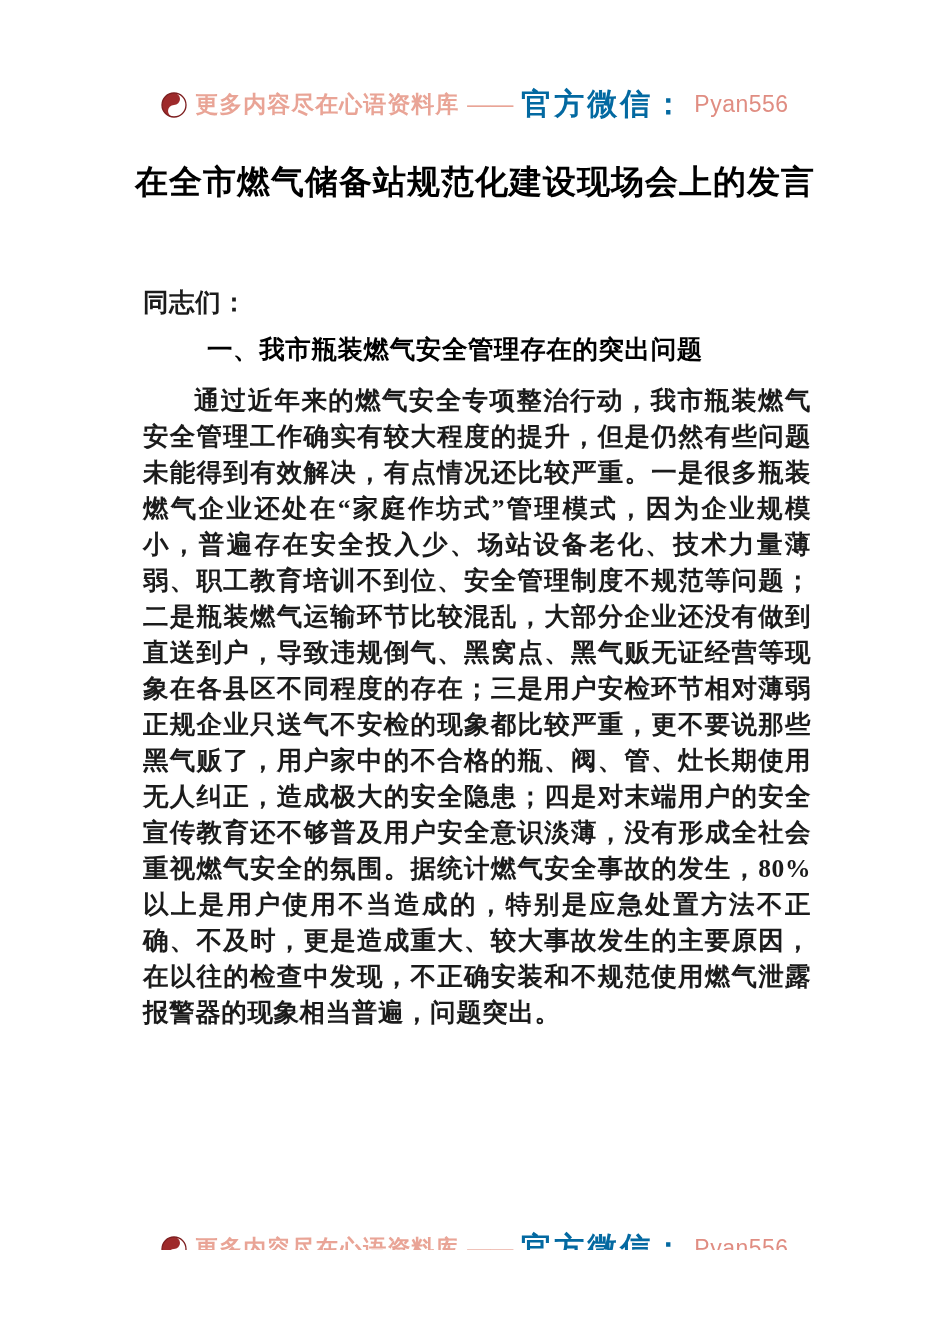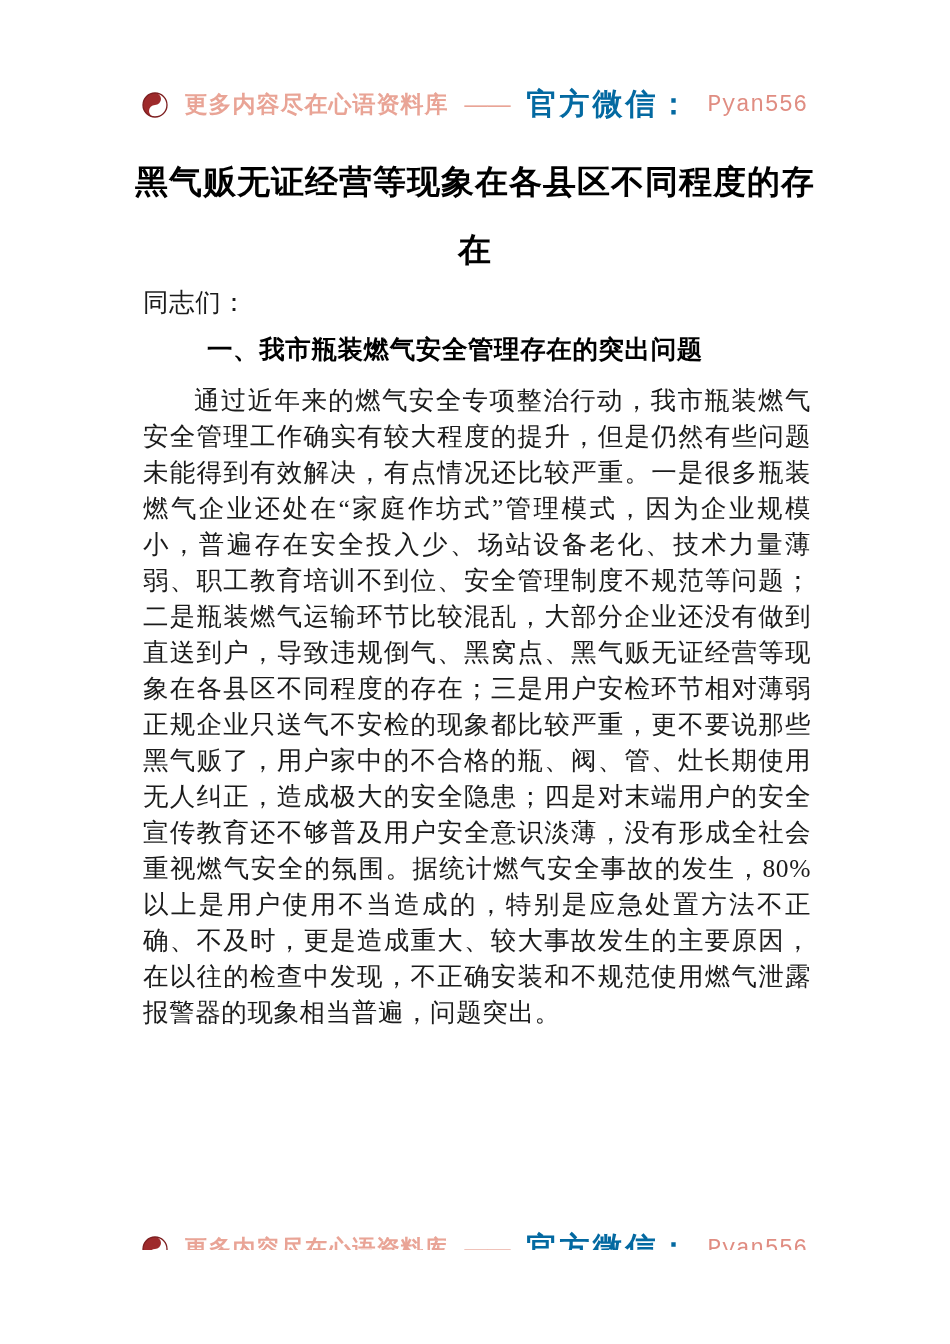--- a/index.html
+++ b/index.html
@@ -17,21 +17,21 @@
   }
 
   
   .watermark {
     position: absolute;
     left: 0;
     width: 950px;
     display: flex;
     align-items: center;
     justify-content: center;
-    gap: 16px;
+    gap: 8px;
     white-space: nowrap;
   }
   .watermark-top { top: 84px; }
   
   .watermark-bottom-clip {
     position: absolute;
     left: 0;
     top: 1228px;
     width: 950px;
     height: 22px;
@@ -64,21 +64,21 @@
     letter-spacing: 0;
   }
   .wm-text-b {
     font-family: Liberation Sans, sans-serif;
     font-size: 30px;
     letter-spacing: 3px;
     color: #0369a1;
     font-weight: bold;
   }
   .wm-text-c {
-    font-family: Liberation Mono, monospace;
+    font-family: Liberation Sans, sans-serif;
     font-size: 23px;
     letter-spacing: 0.5px;
     color: #e08d82;
   }
 
   
   .doc-title {
     position: absolute;
     left: 120px;
     top: 148px;
@@ -101,20 +101,21 @@
   }
   .para {
     font-family: "Liberation Serif", serif;
     font-size: 25.5px;
     line-height: 36px;
     letter-spacing: 0.6px;
     color: #1b1b1b;
     text-align: justify;
     text-justify: inter-character;
     margin: 0;
+    font-weight: bold;
   }
   .para.indent { text-indent: 2em; }
   .para.salute { text-indent: 0; }
 
   .heading {
     font-family: Liberation Mono, monospace;
     font-weight: bold;
     font-size: 25.5px;
     line-height: 36px;
     letter-spacing: 0.6px;
@@ -137,21 +138,21 @@
         <circle cx="13" cy="19" r="2.4" fill="#ffffff"></circle>
         <circle cx="13" cy="13" r="12" fill="none" stroke="#7d1f20" stroke-width="1.3"></circle>
       </svg>
     </span>
     <span class="wm-text-a">更多内容尽在心语资料库</span>
     <span class="wm-dash">——</span>
     <span class="wm-text-b">官方微信：</span>
     <span class="wm-text-c">Pyan556</span>
   </div>
 
-  <div class="doc-title">黑气贩无证经营等现象在各县区不同程度的存在</div>
+  <div class="doc-title">在全市燃气储备站规范化建设现场会上的发言</div>
 
   <div class="body-col">
     <p class="para salute">同志们：</p>
     <p class="heading">一、我市瓶装燃气安全管理存在的突出问题</p>
     <p class="para indent">通过近年来的燃气安全专项整治行动，我市瓶装燃气安全管理工作确实有较大程度的提升，但是仍然有些问题未能得到有效解决，有点情况还比较严重。一是很多瓶装燃气企业还处在“家庭作坊式”管理模式，因为企业规模小，普遍存在安全投入少、场站设备老化、技术力量薄弱、职工教育培训不到位、安全管理制度不规范等问题；二是瓶装燃气运输环节比较混乱，大部分企业还没有做到直送到户，导致违规倒气、黑窝点、黑气贩无证经营等现象在各县区不同程度的存在；三是用户安检环节相对薄弱正规企业只送气不安检的现象都比较严重，更不要说那些黑气贩了，用户家中的不合格的瓶、阀、管、灶长期使用无人纠正，造成极大的安全隐患；四是对末端用户的安全宣传教育还不够普及用户安全意识淡薄，没有形成全社会重视燃气安全的氛围。据统计燃气安全事故的发生，80%以上是用户使用不当造成的，特别是应急处置方法不正确、不及时，更是造成重大、较大事故发生的主要原因，在以往的检查中发现，不正确安装和不规范使用燃气泄露报警器的现象相当普遍，问题突出。</p>
   </div>
 
   <div class="watermark-bottom-clip">
     <div class="watermark">
       <span class="wm-logo">

